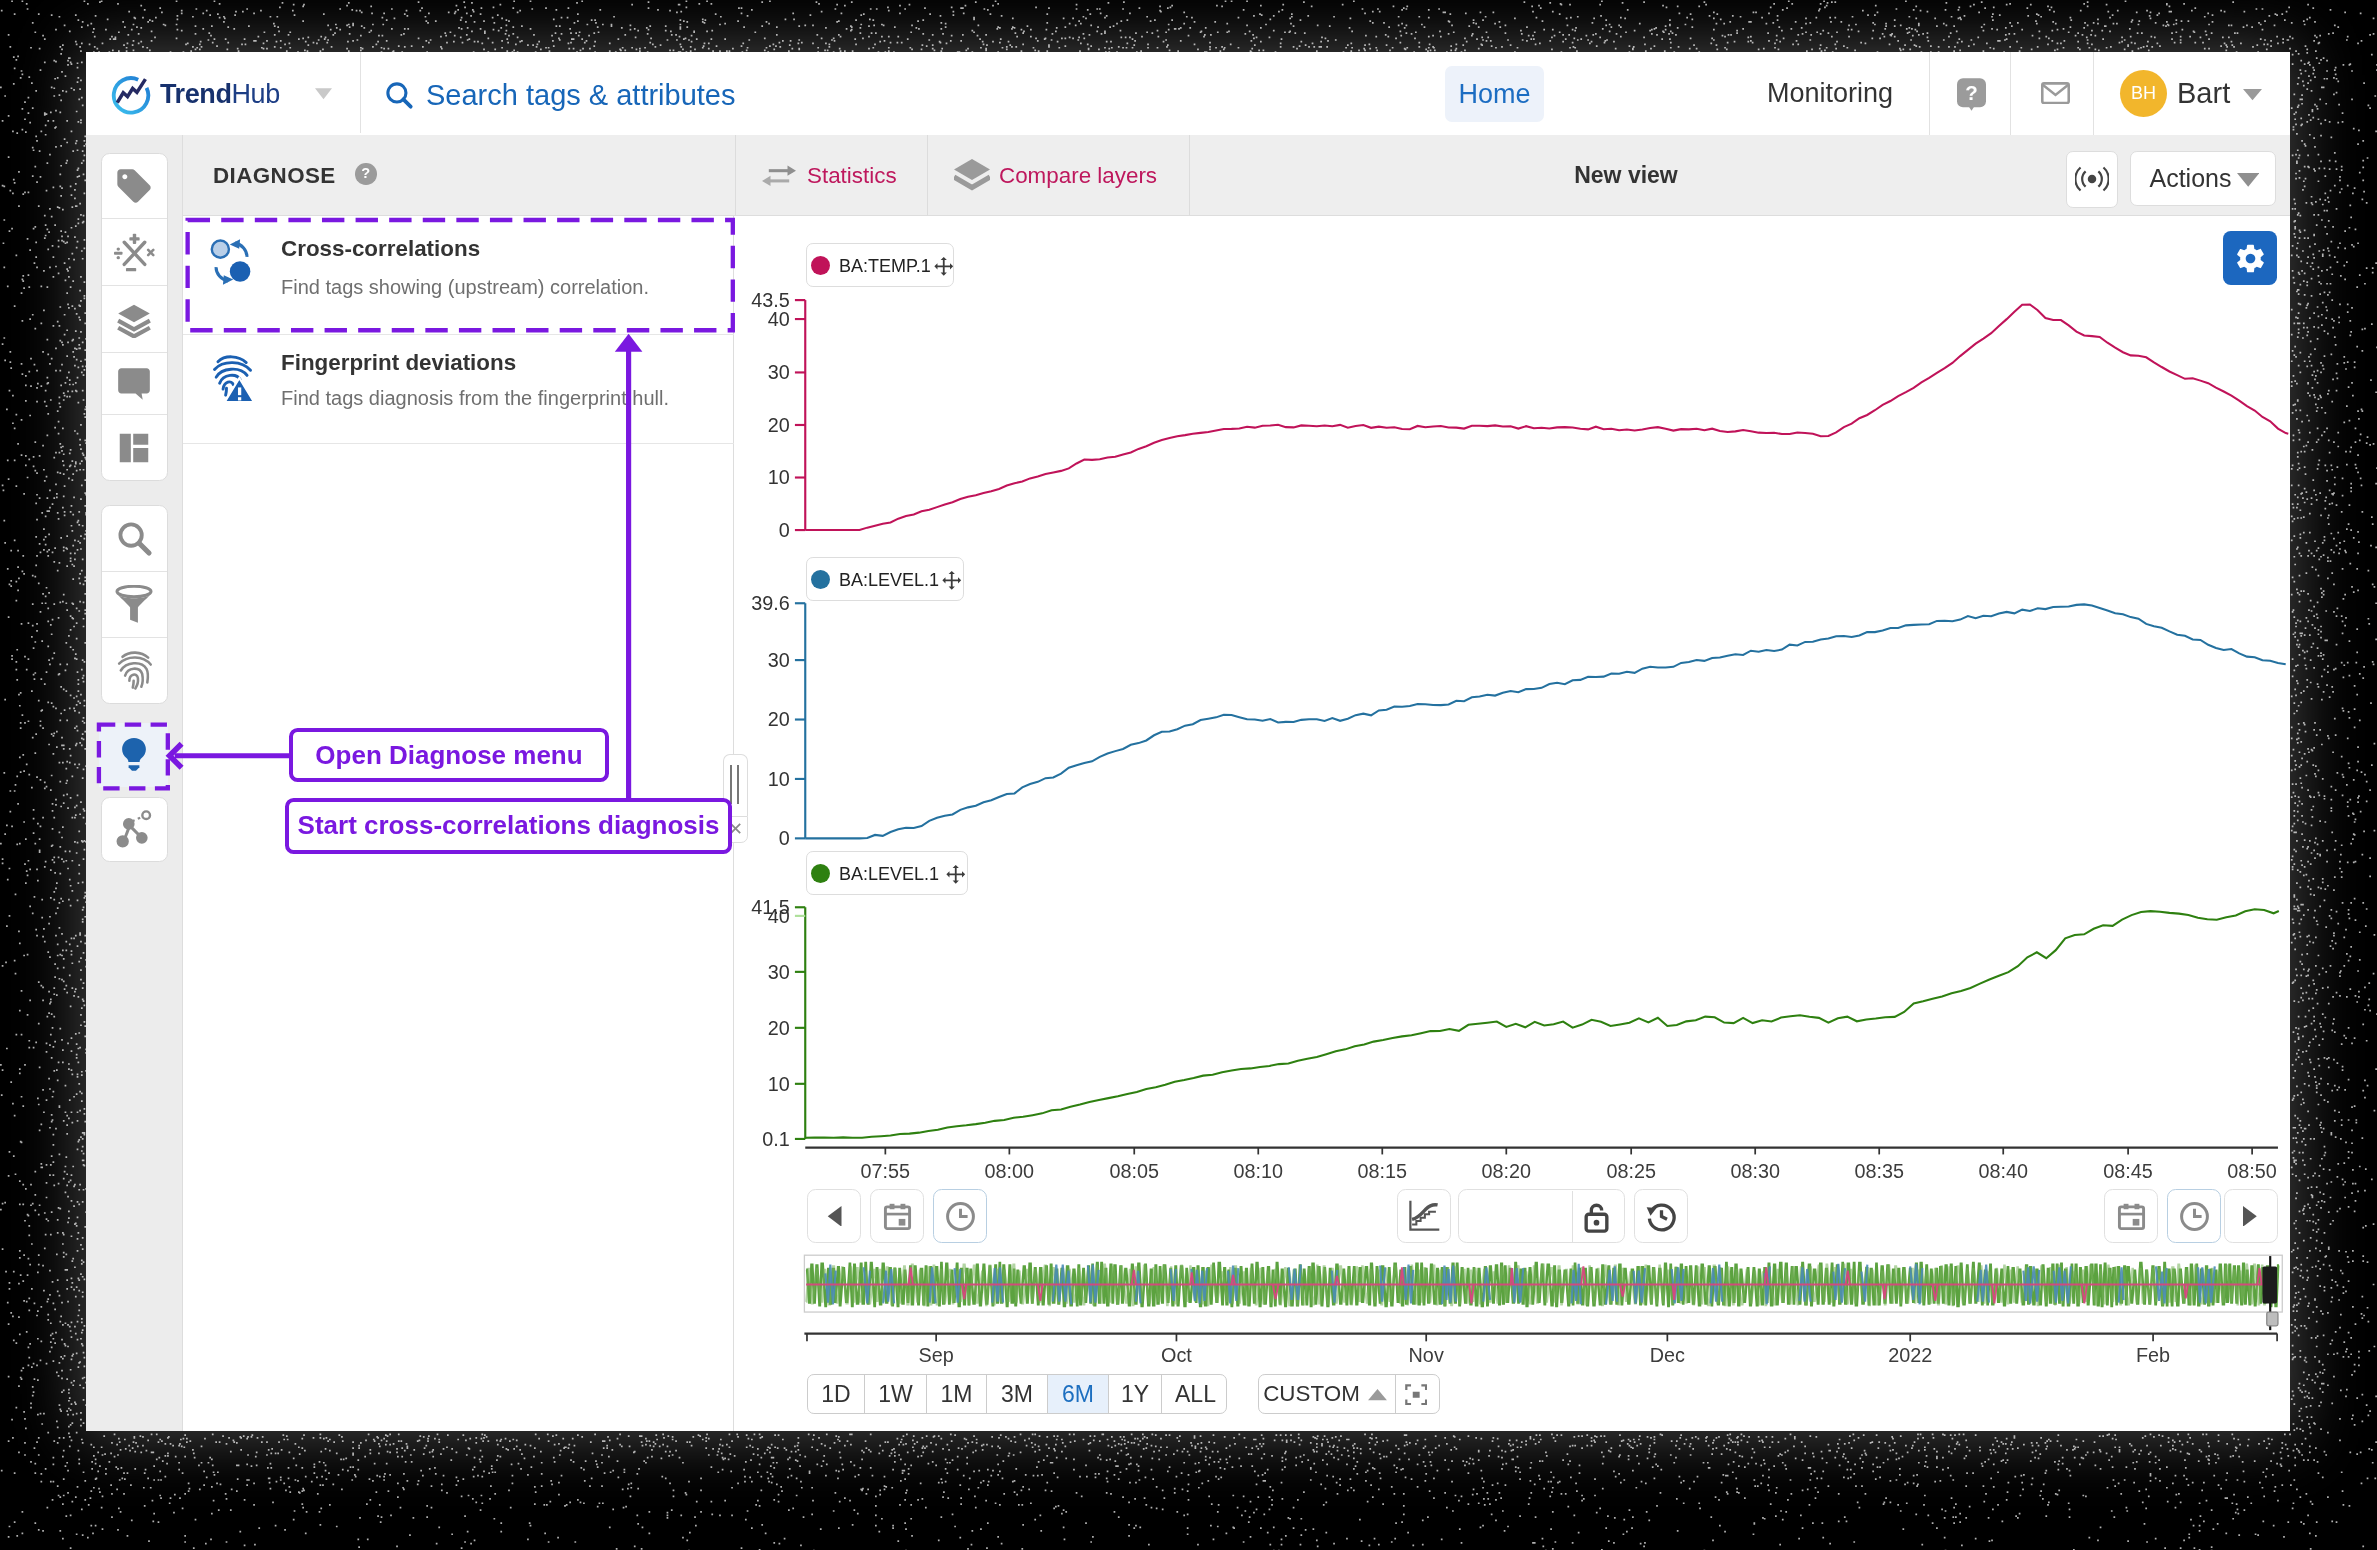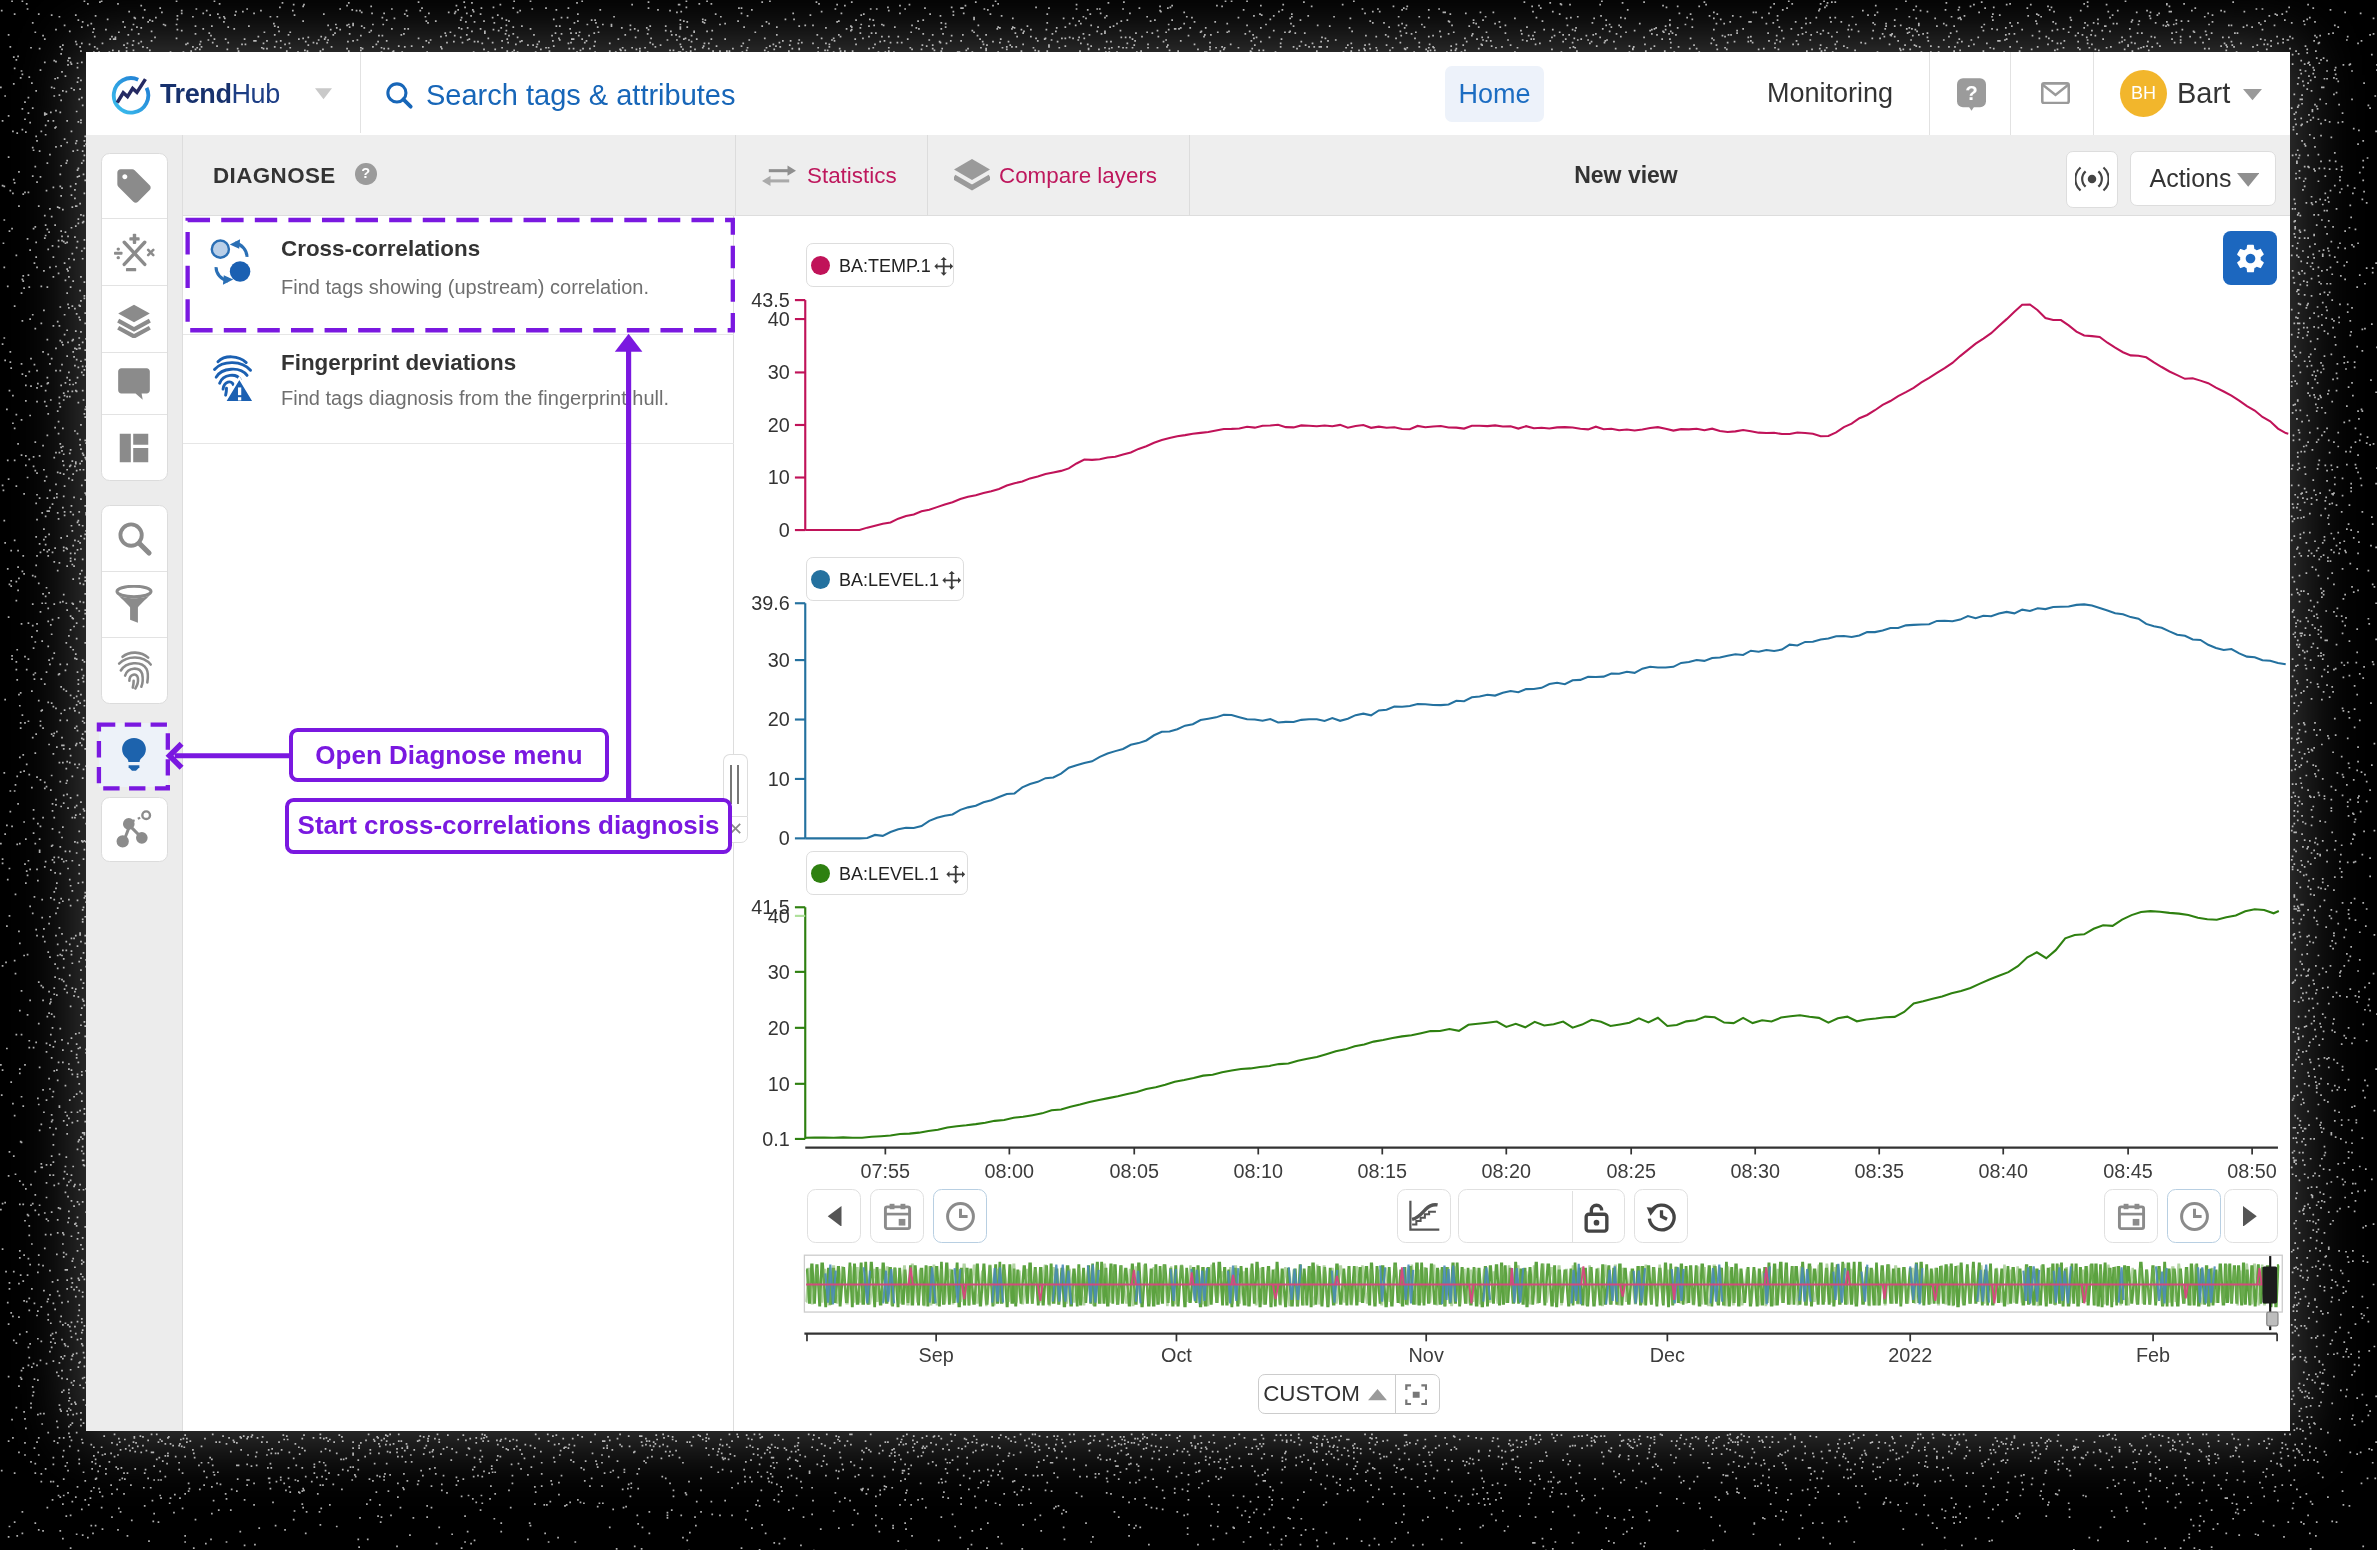--- a/index.html
+++ b/index.html
@@ -352,20 +352,29 @@
 <circle cx="12" cy="12" r="10" fill="none" stroke="#8b8b8b" stroke-width="2.3"></circle>
 <polyline points="12,6 12,12 17.5,12" fill="none" stroke="#8b8b8b" stroke-width="2.3"></polyline>
 </svg>
     </div>
   <div class="timebtn" style="left:2138px;top:1137px">
       <svg width="15.5" height="20.7" viewBox="0 0 18 24">
         <polygon points="0,0 0,24 16,12" fill="#555"></polygon>
       </svg>
     </div>
 
+  <div class="abs" style="left:721px;top:1322px;width:420px;height:40px;background:#fff;border:0.9px solid #ccc;border-radius:6.9px;overflow:hidden">
+    <div class="rangecell" style="left:0;width:57px">1D</div>
+    <div class="rangecell" style="left:57px;width:62px">1W</div>
+    <div class="rangecell" style="left:119px;width:60px">1M</div>
+    <div class="rangecell" style="left:179px;width:61px">3M</div>
+    <div class="rangecell" style="left:240px;width:61px;background:#e7f0fb;color:#1d6fc0">6M</div>
+    <div class="rangecell" style="left:301px;width:53px">1Y</div>
+    <div class="rangecell" style="left:355px;width:65px;border-right:none">ALL</div>
+  </div>
   <div class="abs" style="left:1172px;top:1322px;width:182px;height:40px;background:#fff;border:0.9px solid #ccc;border-radius:6.9px">
     <div class="abs" style="left:0;top:0;width:105px;height:38px;line-height:38px;text-align:center;font-size:22.4px;color:#333">CUSTOM</div>
     <svg class="abs" style="left:109px;top:13.8px" width="19" height="12" viewBox="0 0 22 14">
         <polygon points="0,13 22,13 11,0" fill="#9a9a9a"></polygon>
       </svg>
     <div class="abs" style="left:136px;top:0;width:0.9px;height:38px;background:#ccc"></div>
     <svg class="abs" style="left:146px;top:8.6px" width="22.4" height="21.5" viewBox="0 0 26 25">
       <path d="M1.5 7 V1.5 H7 M19 1.5 H24.5 V7 M24.5 18 V23.5 H19 M7 23.5 H1.5 V18" fill="none" stroke="#777" stroke-width="2.6"></path>
       <rect x="9" y="9" width="8" height="7" fill="#777"></rect>
     </svg>

